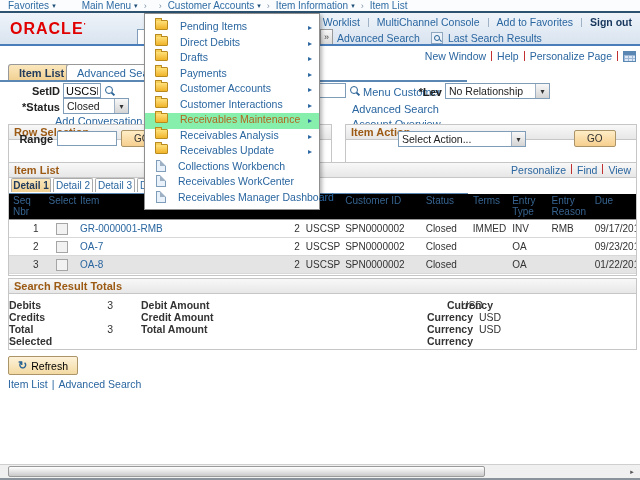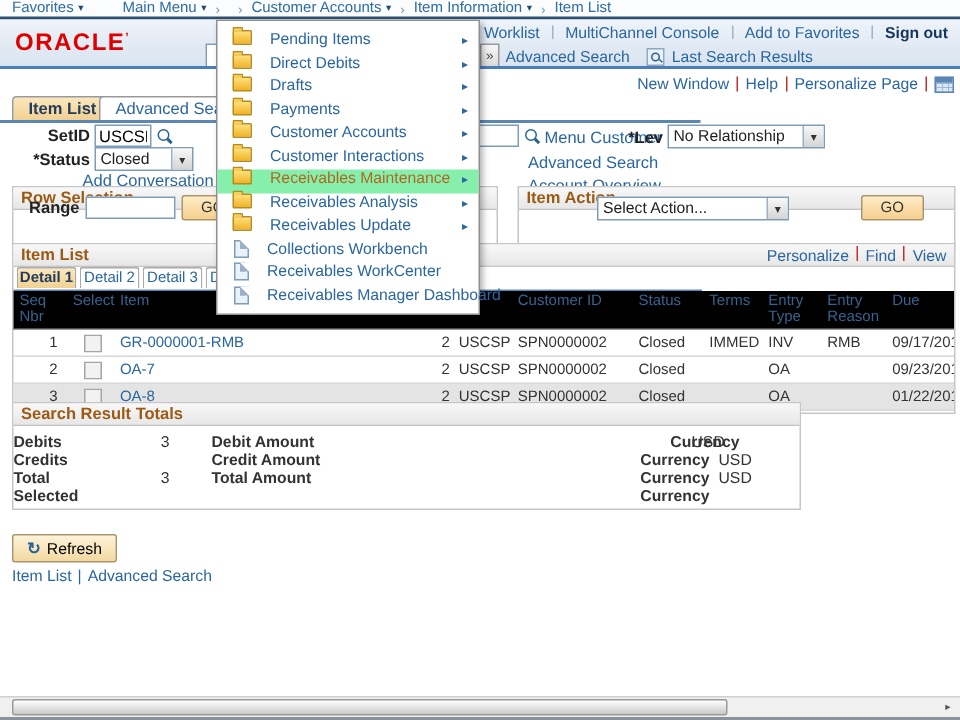--- a/index.html
+++ b/index.html
@@ -269,21 +269,21 @@
       <span class="gc c-unit">USCSP</span>
       <span class="gc c-cust">SPN0000002</span>
       <span class="gc c-status">Closed</span>
       <span class="gc c-terms"></span>
       <span class="gc c-etype">OA</span>
       <span class="gc c-ereason"></span>
       <span class="gc c-due">01/22/2015</span>
     </div>
   </div>
 
-  <div class="gbox" style="left:8px;top:268px;width:526px;height:72px">
+  <div class="gbox" style="left:8px;top:278px;width:629px;height:72px">
     <div class="sec-head">
         <span>Search Result Totals</span>
       </div>
     <div class="trow" style="top:20px">
       <span class="t-label">Debits</span>
       <span class="t-count">3</span>
       <span class="t-amt">Debit Amount</span>
       <span class="t-cur ov">Currency</span>
       <span class="t-val ov">USD</span>
     </div>

